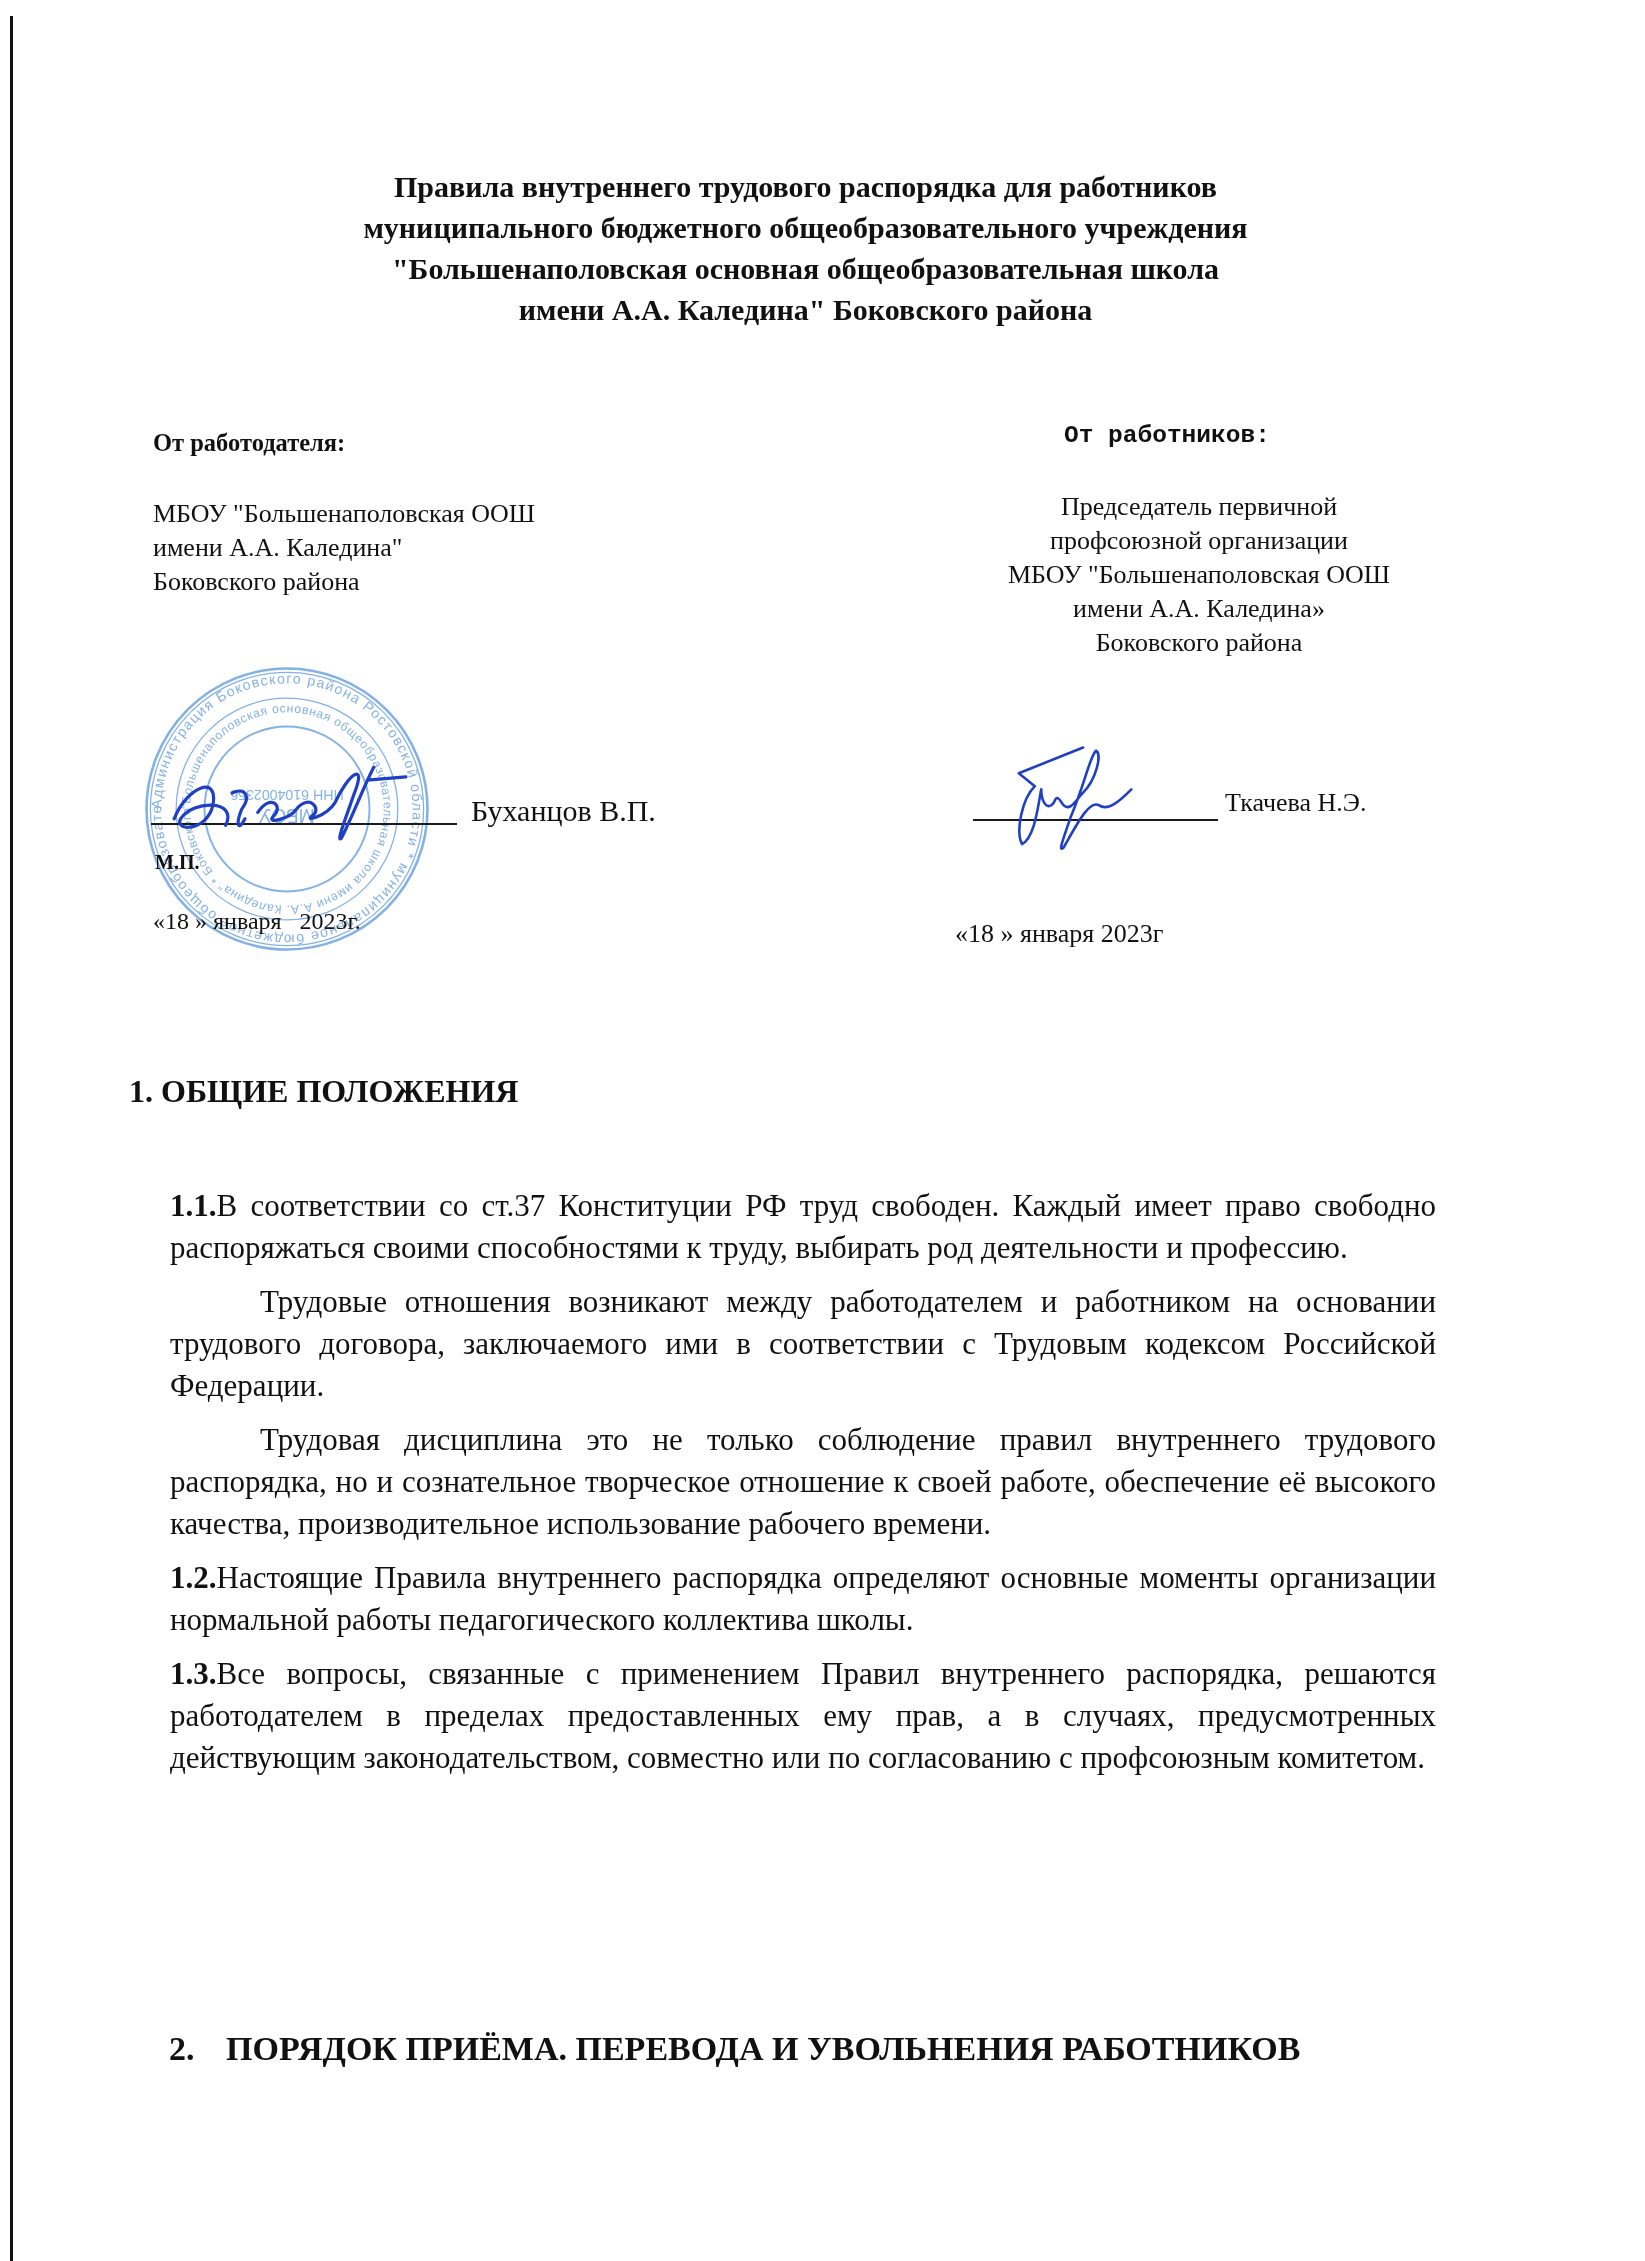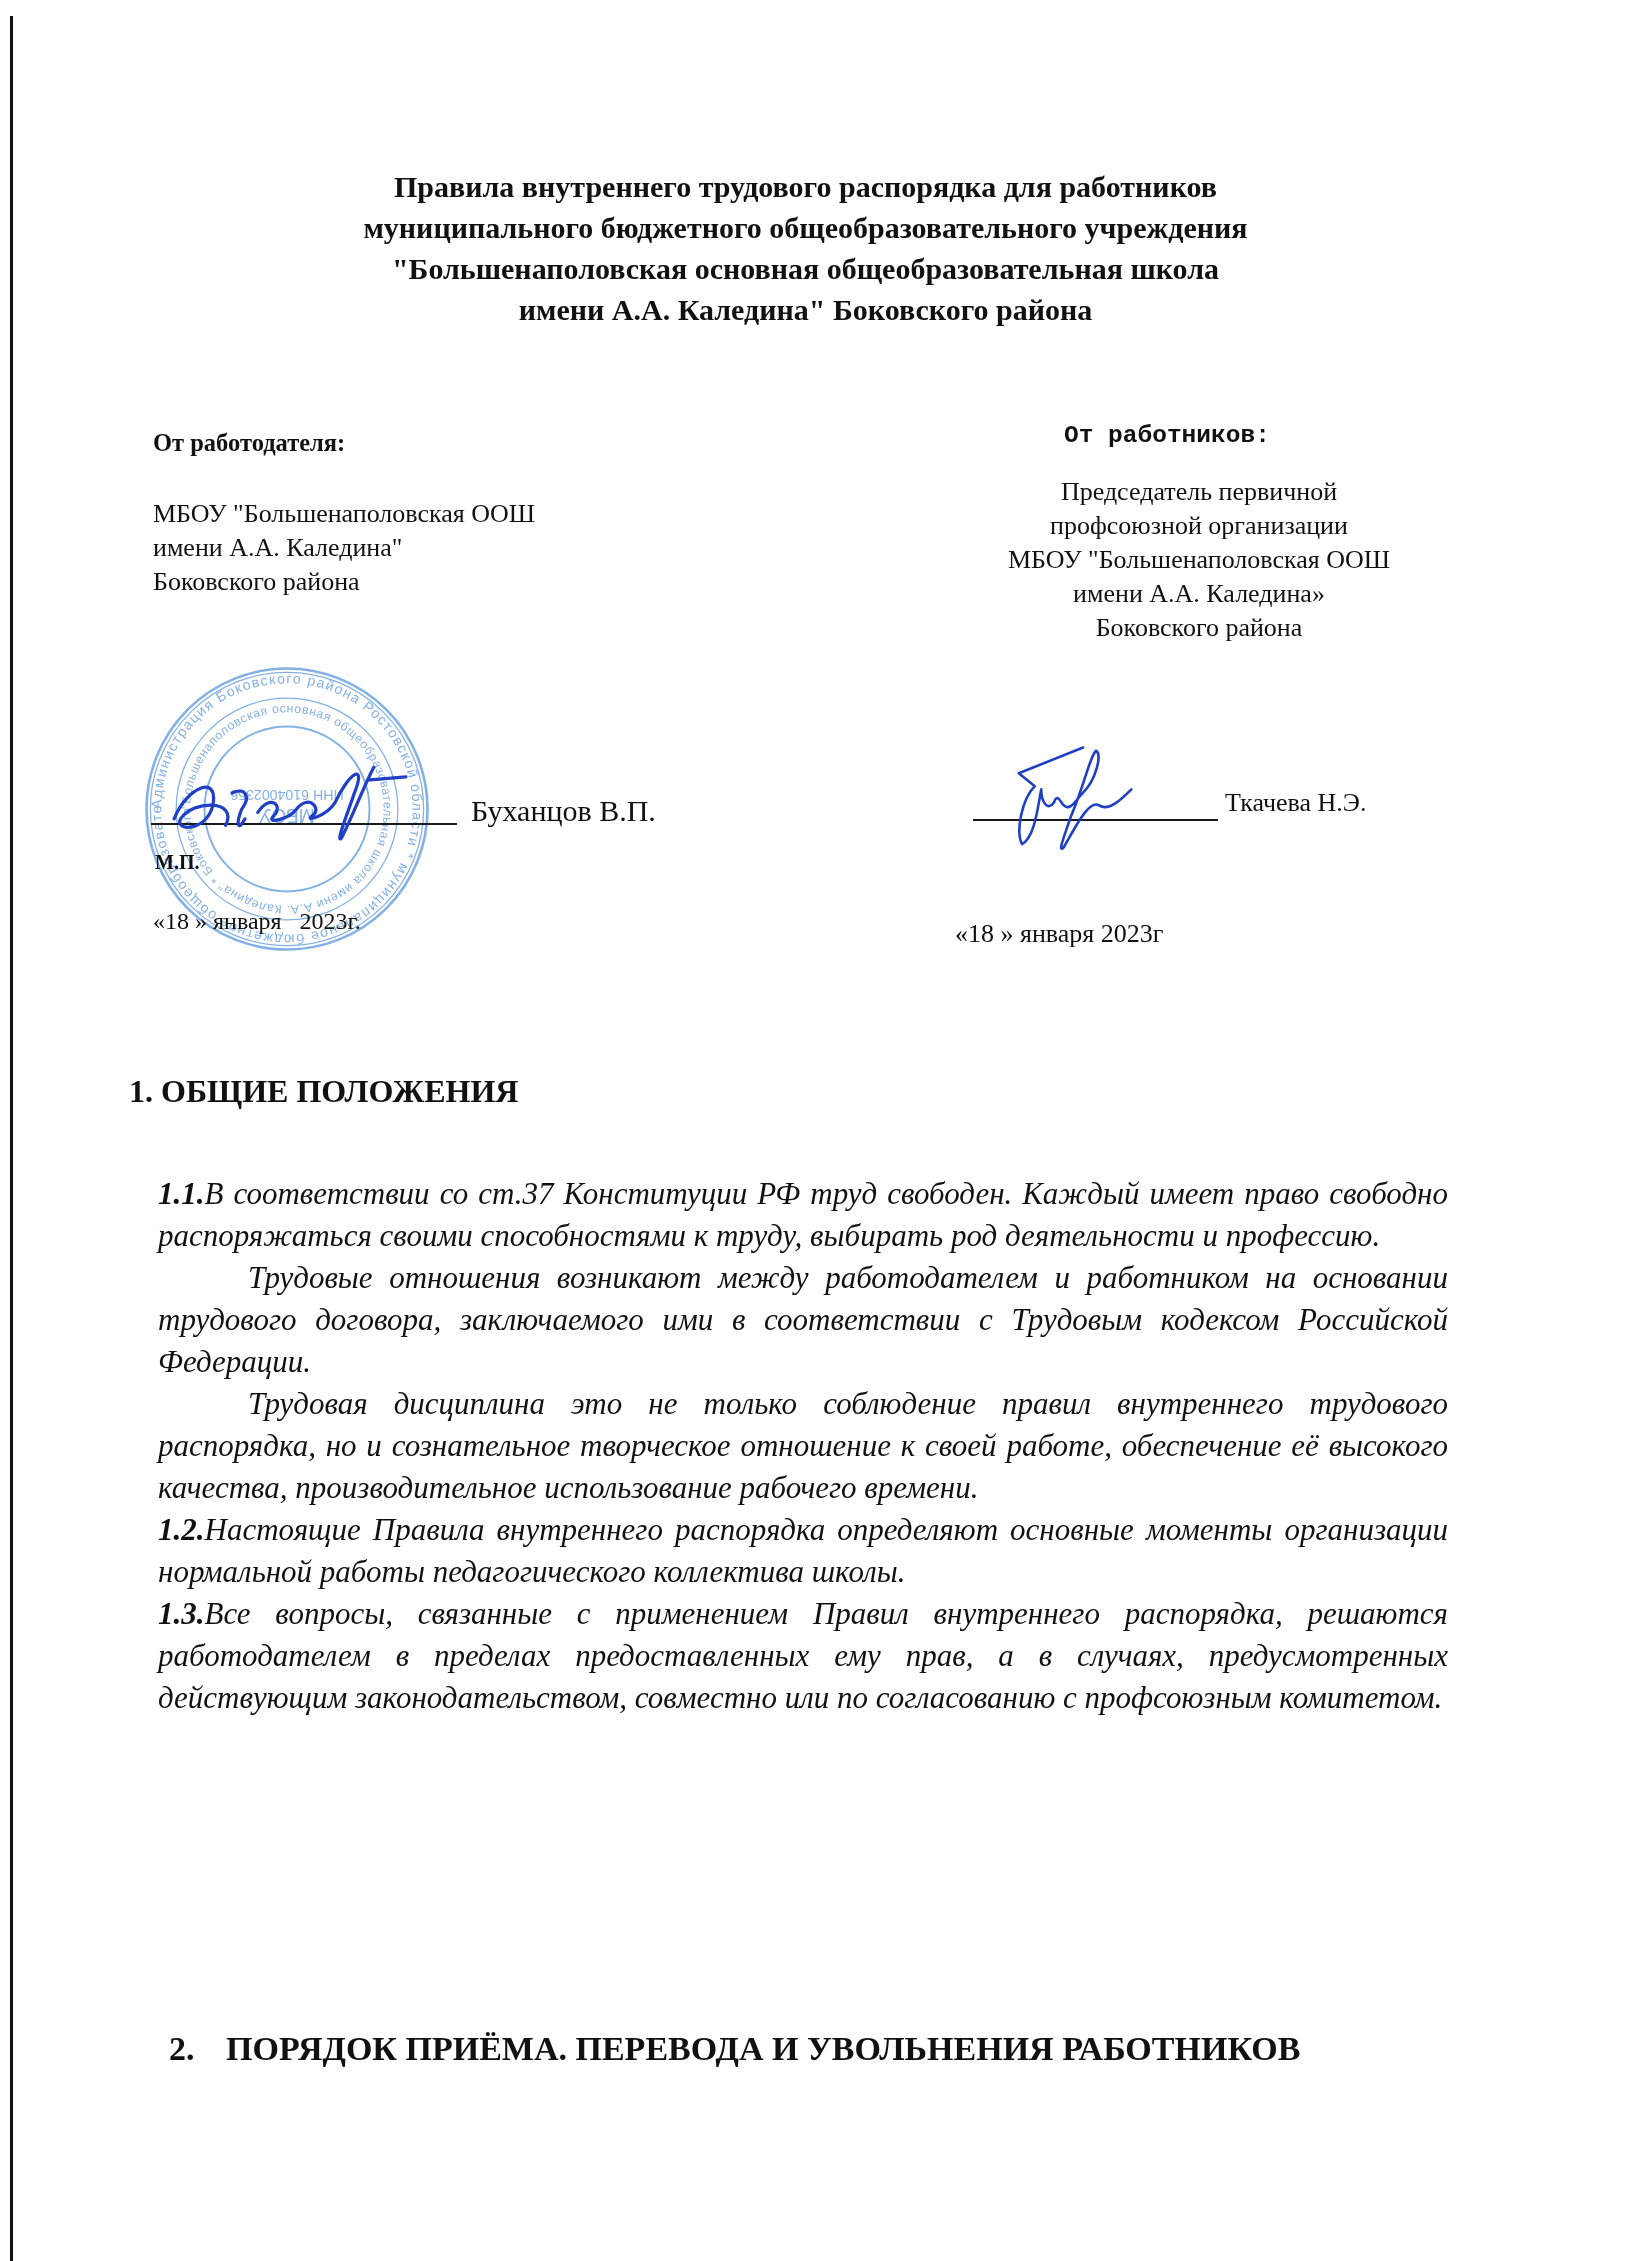--- a/index.html
+++ b/index.html
@@ -53,21 +53,21 @@
     line-height: 28px;
     white-space: nowrap;
   }
   .sig-lines {
     font-size: 26px;
     line-height: 34px;
     white-space: nowrap;
   }
   .sig-left .sig-lines { margin-top: 40px; }
   .sig-right .sig-heading { padding-left: 110px; font-family: Liberation Mono, monospace; }
-  .sig-right .sig-lines { margin-top: 25px; text-align: center; width: 490px; }
+  .sig-right .sig-lines { margin-top: 40px; text-align: center; width: 490px; }
 
   .stamp {
     position: absolute;
     left: 142px;
     top: 664px;
     width: 290px;
     height: 290px;
   }
   .signature-left {
     position: absolute;
@@ -151,24 +151,23 @@
   .body {
     position: absolute;
     left: 158px;
     width: 1290px;
     top: 1173px;
     font-size: 31px;
     line-height: 42px;
     text-align: justify;
   }
   .body p {
-    margin: 0;
+    margin: 12px;
     text-align: justify;
     text-align-last: left;
-    font-style: italic;
   }
   .body p.indent { text-indent: 90px; }
   .body .num { font-weight: bold; }
 </style>
 </head>
 <body>
 
 <div class="margin-line"></div>
 
 <div class="title">

